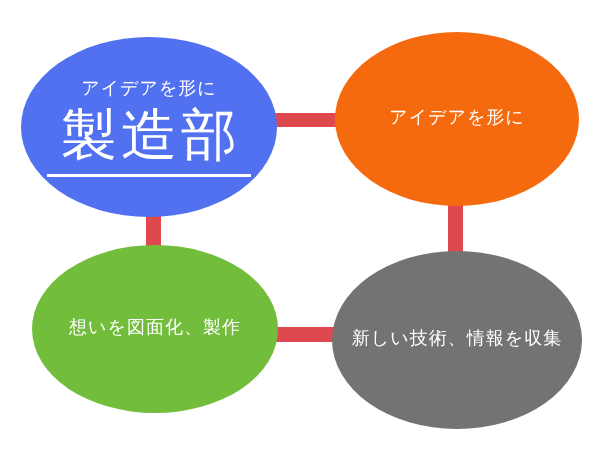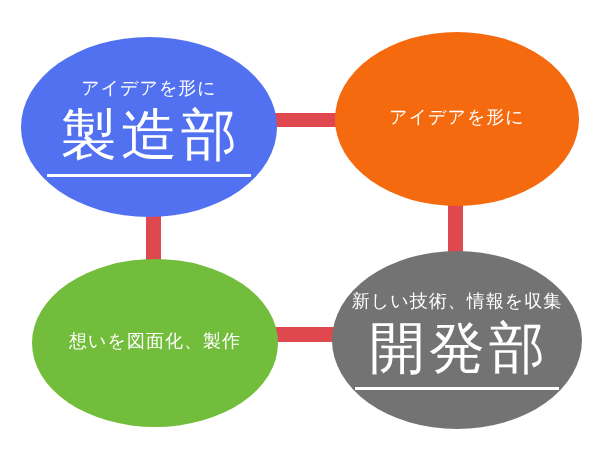--- a/index.html
+++ b/index.html
@@ -35,21 +35,21 @@
     border-radius: 50%;
     display: flex;
     flex-direction: column;
     align-items: center;
     justify-content: center;
     color: #ffffff;
     text-align: center;
   }
   .node-tl { left: 21px;  top: 37px;  width: 256px; height: 180px; }
   .node-tr { left: 335px; top: 32px;  width: 244px; height: 174px; }
-  .node-bl { left: 32px;  top: 259px; width: 246px; height: 168px; }
+  .node-bl { left: 32px;  top: 245px; width: 246px; height: 168px; }
   .node-br { left: 332px; top: 251px; width: 250px; height: 178px; }
   .node-subtitle {
     font-size: 18px;
     font-weight: 500;
     letter-spacing: 1px;
     line-height: 1.2;
     margin-bottom: 4px;
     white-space: nowrap;
   }
   .node-title {
@@ -80,16 +80,15 @@
   <div class="node node-tr" style="background-color: rgb(245, 106, 14);">
     <div class="node-subtitle">アイデアを形に</div>
   </div>
 
   <div class="node node-bl" style="background-color: rgb(114, 189, 60);">
     <div class="node-subtitle">想いを図面化、製作</div>
   </div>
 
   <div class="node node-br" style="background-color: #737373;">
     <div class="node-subtitle">新しい技術、情報を収集</div>
-    <div class="node-title">開発部</div>
   </div>
 
 </div>
 
 </body></html>

